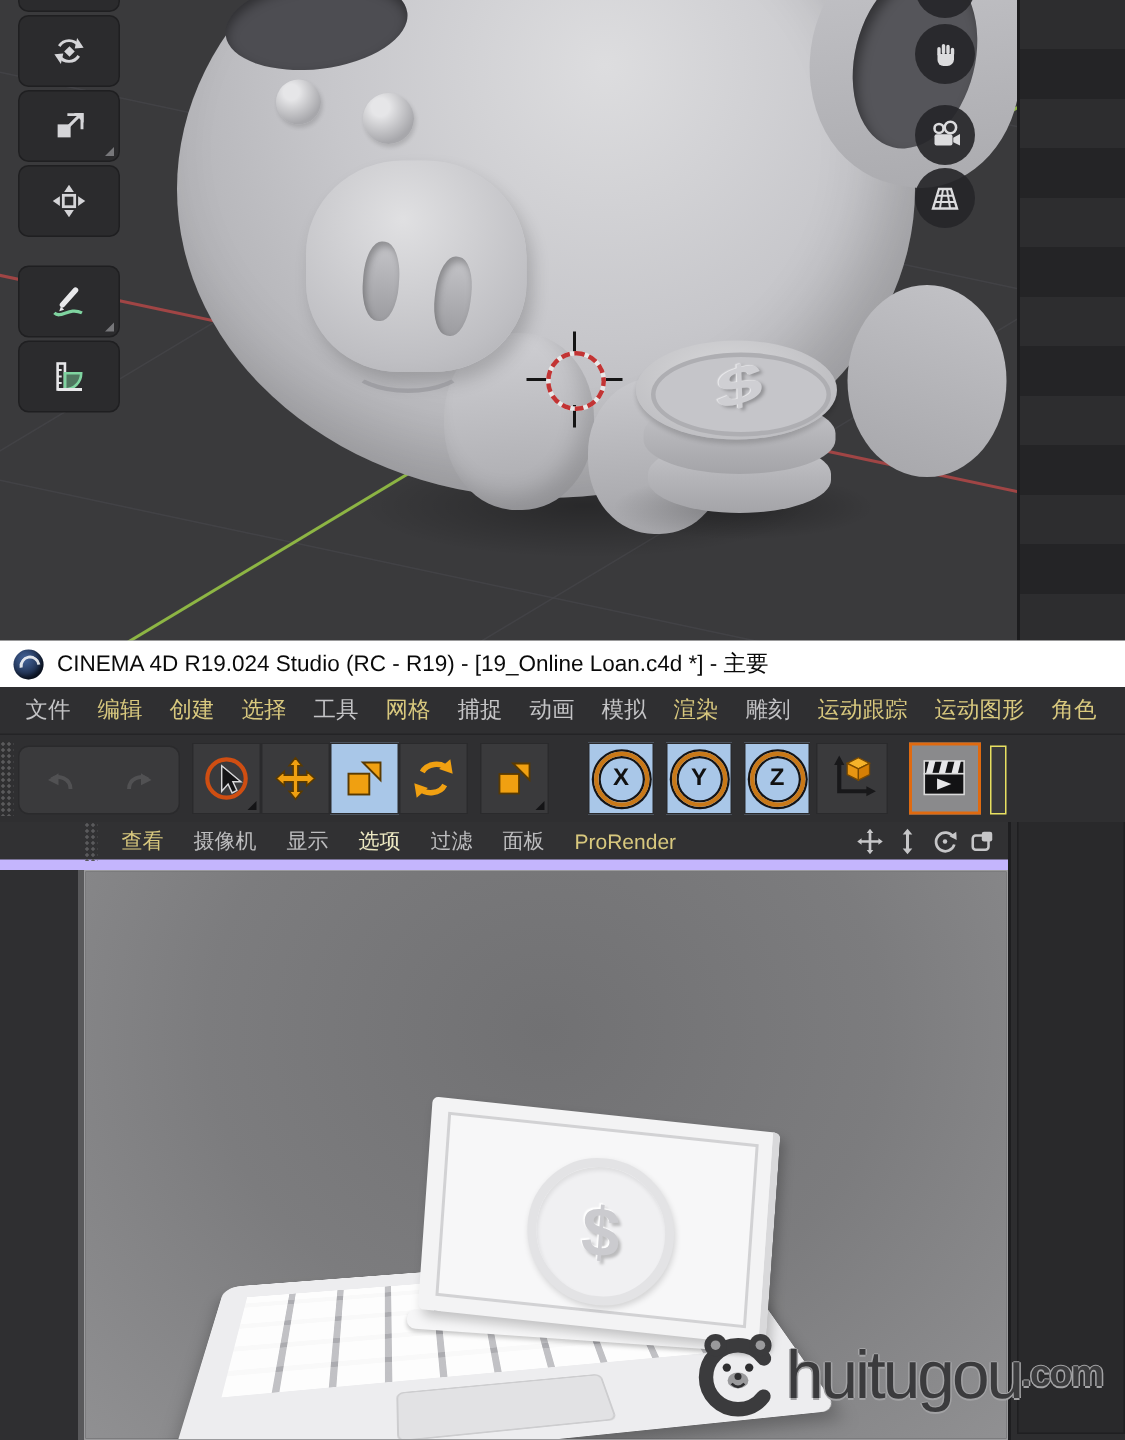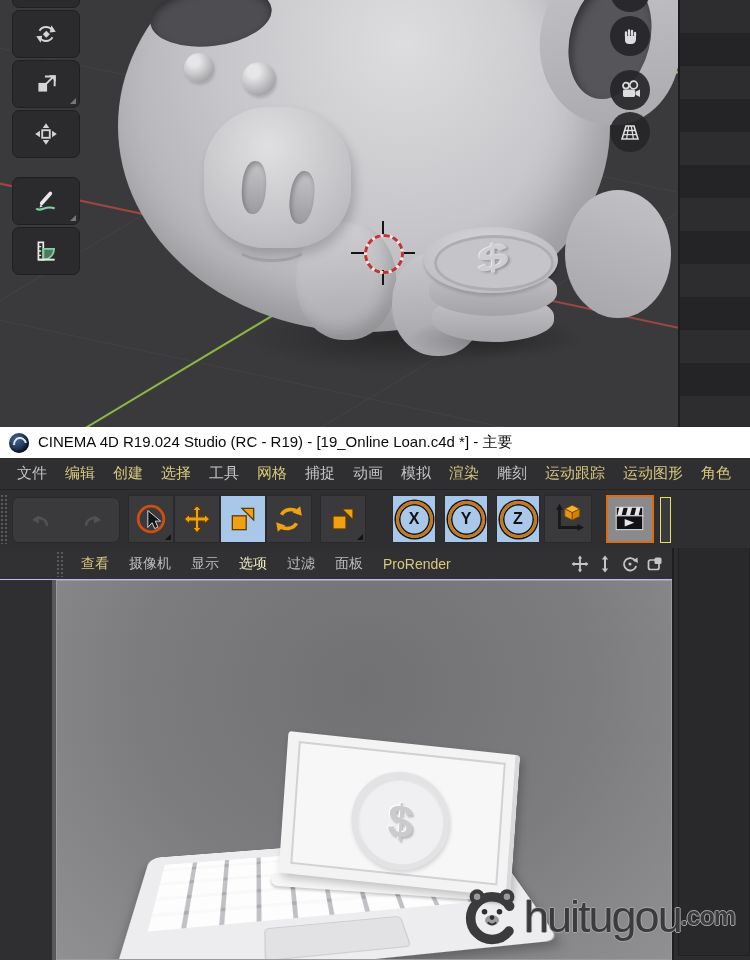--- a/index.html
+++ b/index.html
@@ -128,21 +128,21 @@
   .om-item{display:flex;align-items:center;gap:4px;padding:6px 0 0 4px;}
   .om-expand{width:11px;height:11px;border:1px solid #8e8e90;position:relative;flex:none;}
   .om-expand:before{content:"";position:absolute;left:2px;top:4.5px;width:7px;height:1px;background:#cfcfd1;}
   .om-expand:after{content:"";position:absolute;left:4.5px;top:2px;width:1px;height:7px;background:#cfcfd1;}
   .om-null{font-size:13px;font-weight:bold;color:#e8e8ea;line-height:1;flex:none;}
   .om-null sup{color:#9fc2e8;font-size:9px;}
   .om-label{font-size:13px;color:#97a4ae;white-space:nowrap;}
 
   
   .vpmenu{position:absolute;top:548px;left:0;width:672px;height:32px;background:#313133;
-    border-bottom:1px solid #c4b5fd;display:flex;align-items:center;box-sizing:border-box;z-index:9;}
+    border-bottom:7px solid #c4b5fd;display:flex;align-items:center;box-sizing:border-box;z-index:9;}
   .vp-grip{width:9px;height:26px;margin:0 6px 0 56px;}
   .vpmenu span{padding:0 10px;font-size:14px;color:#bdbdbf;white-space:nowrap;cursor:default;}
   .vpmenu span.hl{color:#d8c87e;}
   .vpmenu span.on{color:#ece8c2;}
   .vp-navs{margin-left:auto;display:flex;gap:7px;padding-right:8px;}
   .vp-navs .nbtn{width:18px;height:18px;display:flex;align-items:center;justify-content:center;}
 
   
   .palette{position:absolute;top:548px;left:0;width:52px;height:412px;background:#2f2f31;z-index:8;
     border-right:1px solid #242426;}

